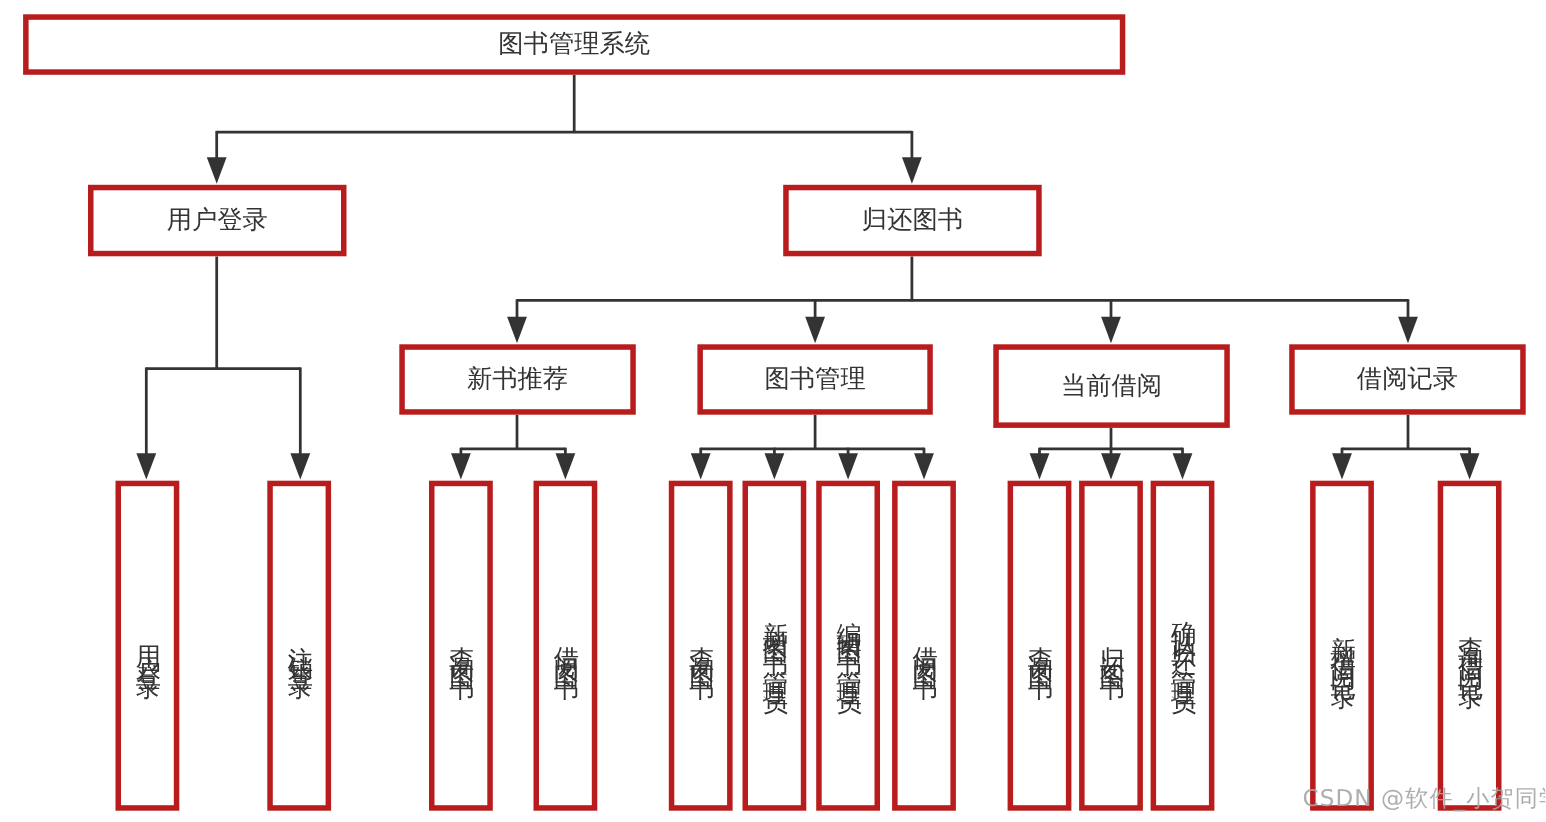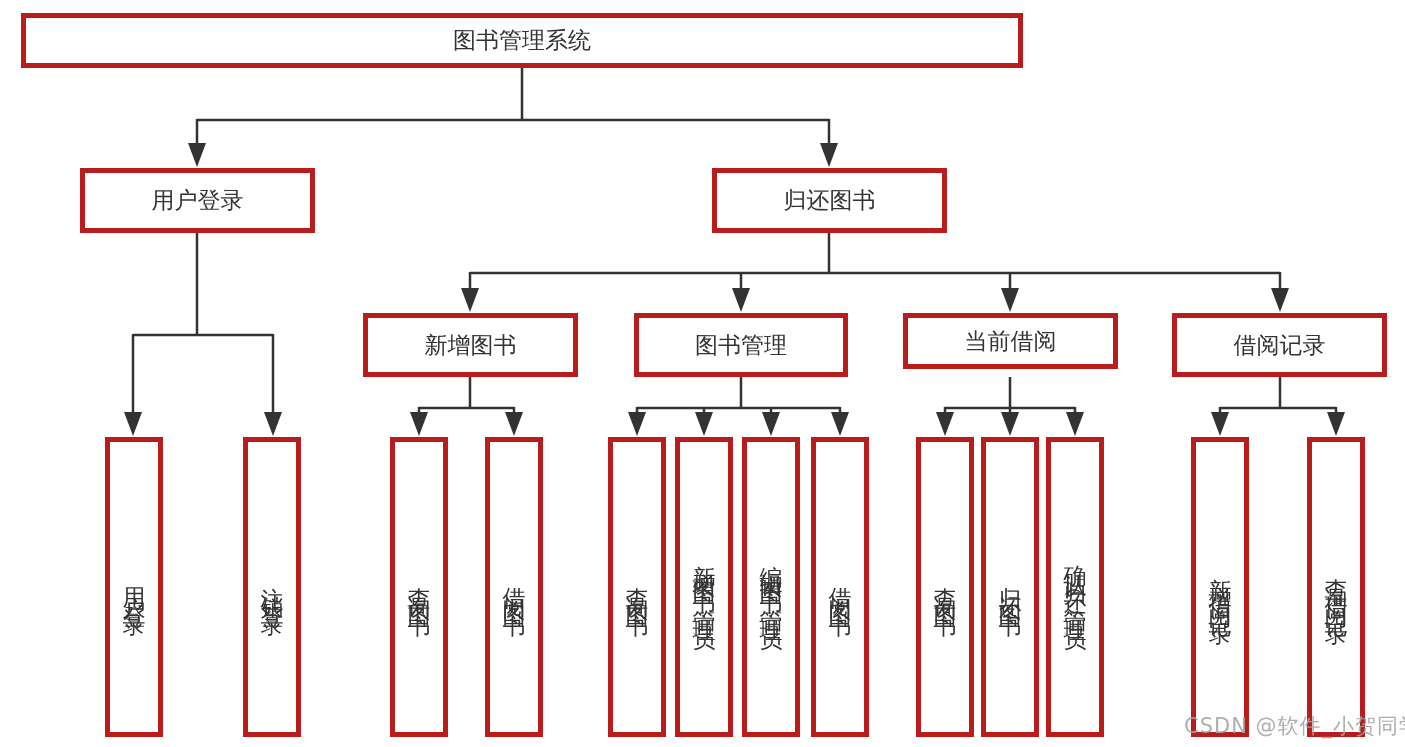--- a/index.html
+++ b/index.html
@@ -140,26 +140,26 @@
   </div>
 
   <div class="node" style="left:80px; top:168px; width:235px; height:65px;">
     <span class="hlabel">用户登录</span>
   </div>
   <div class="node" style="left:712px; top:168px; width:235px; height:65px;">
     <span class="hlabel">归还图书</span>
   </div>
 
   <div class="node" style="left:363px; top:313px; width:215px; height:64px;">
-    <span class="hlabel">新增图书</span>
+    <span class="hlabel">新书推荐</span>
   </div>
   <div class="node" style="left:634px; top:313px; width:214px; height:64px;">
     <span class="hlabel">图书管理</span>
   </div>
-  <div class="node" style="left:903px; top:313px; width:215px; height:56px;">
+  <div class="node" style="left:903px; top:313px; width:215px; height:76px;">
     <span class="hlabel">当前借阅</span>
   </div>
   <div class="node" style="left:1172px; top:313px; width:215px; height:64px;">
     <span class="hlabel">借阅记录</span>
   </div>
 
   <div class="node leaf" style="left:105px; top:437px;">
     <span class="vlabel">用户登录</span>
   </div>
   <div class="node leaf" style="left:243px; top:437px;">

